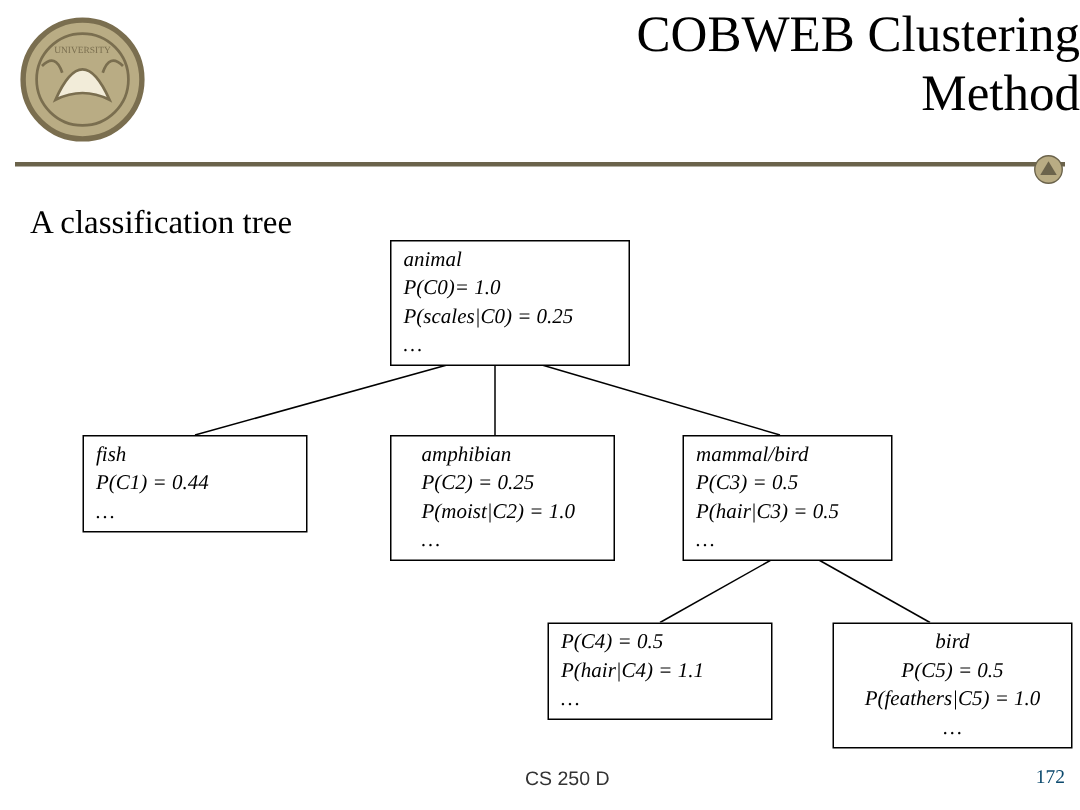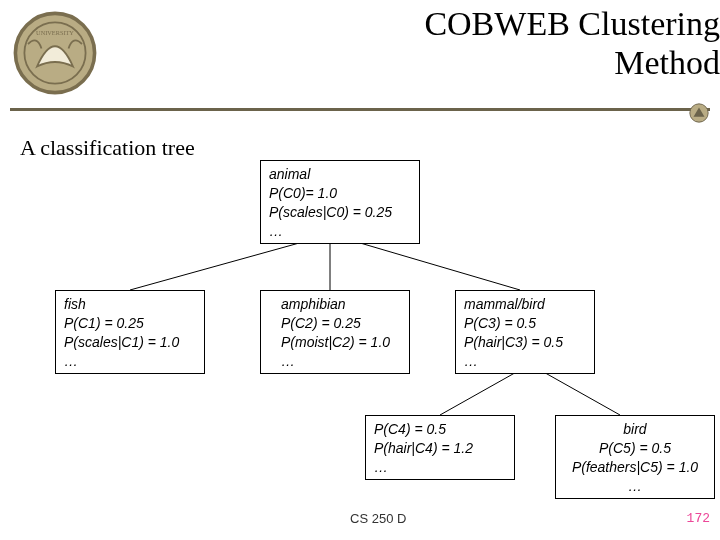--- a/index.html
+++ b/index.html
@@ -51,21 +51,21 @@
     top: 155px;
     left: 0;
     width: 720px;
     height: 360px;
   }
   .node {
     position: absolute;
     border: 1px solid #000;
     background: #fff;
     padding: 4px 8px 2px 8px;
-    font-family: Liberation Sans, sans-serif;
+    font-family: Liberation Serif, serif;
     font-style: italic;
     font-size: 14px;
     line-height: 1.35;
     min-width: 120px;
   }
   .node .label { font-weight: 500; }
   svg.edges {
     position: absolute;
     top: 0; left: 0;
     width: 720px; height: 360px;
@@ -76,23 +76,23 @@
     bottom: 14px;
     left: 350px;
     font-family: Arial, sans-serif;
     font-size: 13px;
     color: #333;
   }
   .footer-right {
     position: absolute;
     bottom: 14px;
     right: 10px;
-    font-family: Liberation Mono, monospace;
+    font-family: Liberation Serif, serif;
     font-size: 13px;
-    color: #ec4899;
+    color: #0c4a6e;
   }
 </style>
 </head>
 <body>
 
 <svg class="logo" viewBox="0 0 100 100">
   <circle cx="50" cy="50" r="44" fill="#b9ac84" stroke="#7a6e4f" stroke-width="4"></circle>
   <circle cx="50" cy="50" r="34" fill="none" stroke="#7a6e4f" stroke-width="2"></circle>
   <path d="M30 65 Q50 20 70 65 Q50 55 30 65 Z" fill="#f2ecd9" stroke="#7a6e4f" stroke-width="2"></path>
   <path d="M20 40 Q30 30 35 45 M80 40 Q70 30 65 45" fill="none" stroke="#7a6e4f" stroke-width="2"></path>
@@ -127,42 +127,41 @@
 
   <div class="node" style="left:260px; top:5px; width:160px;">
     <div class="label">animal</div>
     <div>P(C0)= 1.0</div>
     <div>P(scales|C0) = 0.25</div>
     <div>…</div>
   </div>
 
   <div class="node" style="left:55px; top:135px; width:150px;">
     <div class="label">fish</div>
-    <div>P(C1) = 0.25</div>
-    <div>P(scales|C1) = 1.0</div>
+    <div>P(C1) = 0.44</div>
     <div>…</div>
   </div>
 
   <div class="node" style="left:260px; top:135px; width:150px;padding-left:20px;">
     <div class="label">amphibian</div>
     <div>P(C2) = 0.25</div>
     <div>P(moist|C2) = 1.0</div>
     <div>…</div>
   </div>
 
   <div class="node" style="left:455px; top:135px; width:140px;">
     <div class="label">mammal/bird</div>
     <div>P(C3) = 0.5</div>
     <div>P(hair|C3) = 0.5</div>
     <div>…</div>
   </div>
 
   <div class="node" style="left:365px; top:260px; width:150px;">
     <div>P(C4) = 0.5</div>
-    <div>P(hair|C4) = 1.2</div>
+    <div>P(hair|C4) = 1.1</div>
     <div>…</div>
   </div>
 
   <div class="node" style="left:555px; top:260px; width:160px;text-align:center;">
     <div class="label">bird</div>
     <div>P(C5) = 0.5</div>
     <div>P(feathers|C5) = 1.0</div>
     <div>…</div>
   </div>
 

